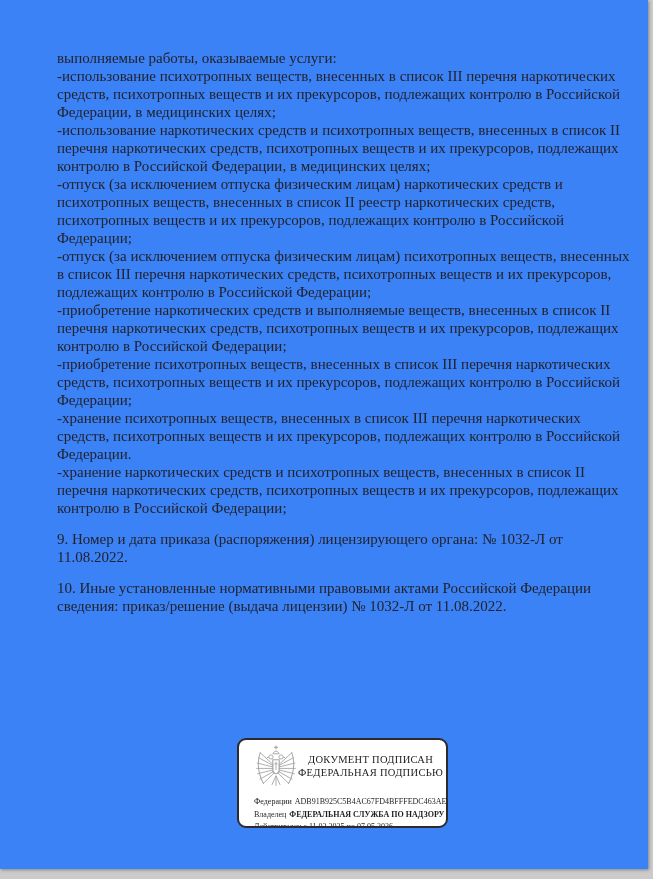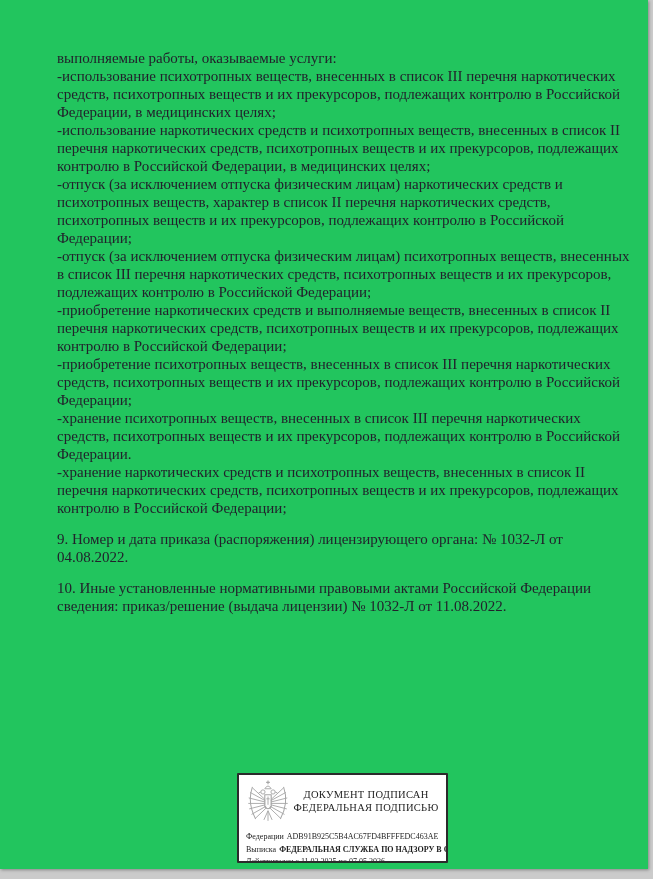--- a/index.html
+++ b/index.html
@@ -7,48 +7,49 @@
   body {
     background: #cbcbcb;
     font-family: "Liberation Serif", "DejaVu Serif", serif;
     position: relative;
   }
   .page {
     position: absolute;
     left: 0; top: 0;
     width: 648px;
     height: 869px;
-    background: #22c55e;
+    background: #3b82f6;
     box-shadow: 1px 1px 3px rgba(0,0,0,0.35);
   }
   .content {
     position: absolute;
     left: 57px;
     top: 49px;
     width: 576px;
     font-size: 15px;
     line-height: 18px;
     color: #22222c;
     text-align: left;
   }
   .content p { margin: 0; }
   .para-spaced { margin-top: 13px !important; }
 
   
   .stamp {
     position: absolute;
     left: 237px;
-    top: 773px;
+    top: 738px;
     width: 211px;
     height: 90px;
     border: 2px solid #2b2b2b;
-    border-radius: 1px;
+    border-radius: 9px;
     background: #ffffff;
     color: #1d1d1d;
     overflow: hidden;
+    padding-left: 8px;
   }
   .stamp-top {
     display: flex;
     align-items: flex-start;
     padding: 4px 4px 0 7px;
   }
   .stamp-emblem { flex: 0 0 44px; }
   .stamp-title {
     flex: 1;
     text-align: center;
@@ -71,28 +72,28 @@
 </head>
 <body>
 
 <div class="page">
 
   <div class="content">
     <p>выполняемые работы, оказываемые услуги:</p>
     <div>
         <p>-использование психотропных веществ, внесенных в список III перечня наркотических средств, психотропных веществ и их прекурсоров, подлежащих контролю в Российской Федерации, в медицинских целях;</p>
         <p>-использование наркотических средств и психотропных веществ, внесенных в список II перечня наркотических средств, психотропных веществ и их прекурсоров, подлежащих контролю в Российской Федерации, в медицинских целях;</p>
-        <p>-отпуск (за исключением отпуска физическим лицам) наркотических средств и психотропных веществ, характер в список II перечня наркотических средств, психотропных веществ и их прекурсоров, подлежащих контролю в Российской Федерации;</p>
+        <p>-отпуск (за исключением отпуска физическим лицам) наркотических средств и психотропных веществ, внесенных в список II реестр наркотических средств, психотропных веществ и их прекурсоров, подлежащих контролю в Российской Федерации;</p>
         <p>-отпуск (за исключением отпуска физическим лицам) психотропных веществ, внесенных в список III перечня наркотических средств, психотропных веществ и их прекурсоров, подлежащих контролю в Российской Федерации;</p>
         <p>-приобретение наркотических средств и выполняемые веществ, внесенных в список II перечня наркотических средств, психотропных веществ и их прекурсоров, подлежащих контролю в Российской Федерации;</p>
         <p>-приобретение психотропных веществ, внесенных в список III перечня наркотических средств, психотропных веществ и их прекурсоров, подлежащих контролю в Российской Федерации;</p>
         <p>-хранение психотропных веществ, внесенных в список III перечня наркотических средств, психотропных веществ и их прекурсоров, подлежащих контролю в Российской Федерации.</p>
         <p>-хранение наркотических средств и психотропных веществ, внесенных в список II перечня наркотических средств, психотропных веществ и их прекурсоров, подлежащих контролю в Российской Федерации;</p>
       </div>
-    <p class="para-spaced">9. Номер и дата приказа (распоряжения) лицензирующего органа: № 1032-Л от 04.08.2022.</p>
+    <p class="para-spaced">9. Номер и дата приказа (распоряжения) лицензирующего органа: № 1032-Л от 11.08.2022.</p>
     <p class="para-spaced">10. Иные установленные нормативными правовыми актами Российской Федерации сведения: приказ/решение (выдача лицензии) № 1032-Л от 11.08.2022.</p>
   </div>
 
   <div class="stamp">
     <div class="stamp-top">
       <span class="stamp-emblem">
         <svg width="44" height="47" viewBox="0 0 48 50" fill="none" stroke="#a6a6a6" stroke-width="1">
 
           <path d="M24 1 v4 M22 3 h4" stroke-width="1.2"></path>
           <path d="M20.5 10 q3.5 -6 7 0 z"></path>
@@ -116,19 +117,19 @@
       <span class="stamp-title">
         <span>ДОКУМЕНТ ПОДПИСАН</span><br>
         <span>ФЕДЕРАЛЬНАЯ ПОДПИСЬЮ</span>
       </span>
     </div>
     <div class="stamp-info">
       <div>
         <span class="lbl">Федерации</span><span>ADB91B925C5B4AC67FD4BFFFEDC463AE</span>
       </div>
       <div>
-        <span class="lbl">Выписка</span><b>ФЕДЕРАЛЬНАЯ СЛУЖБА ПО НАДЗОРУ В С</b>
+        <span class="lbl">Владелец</span><b>ФЕДЕРАЛЬНАЯ СЛУЖБА ПО НАДЗОРУ В С</b>
       </div>
       <div>Действителен с 11.02.2025 по 07.05.2026</div>
     </div>
   </div>
 
 </div>
 
 </body></html>

